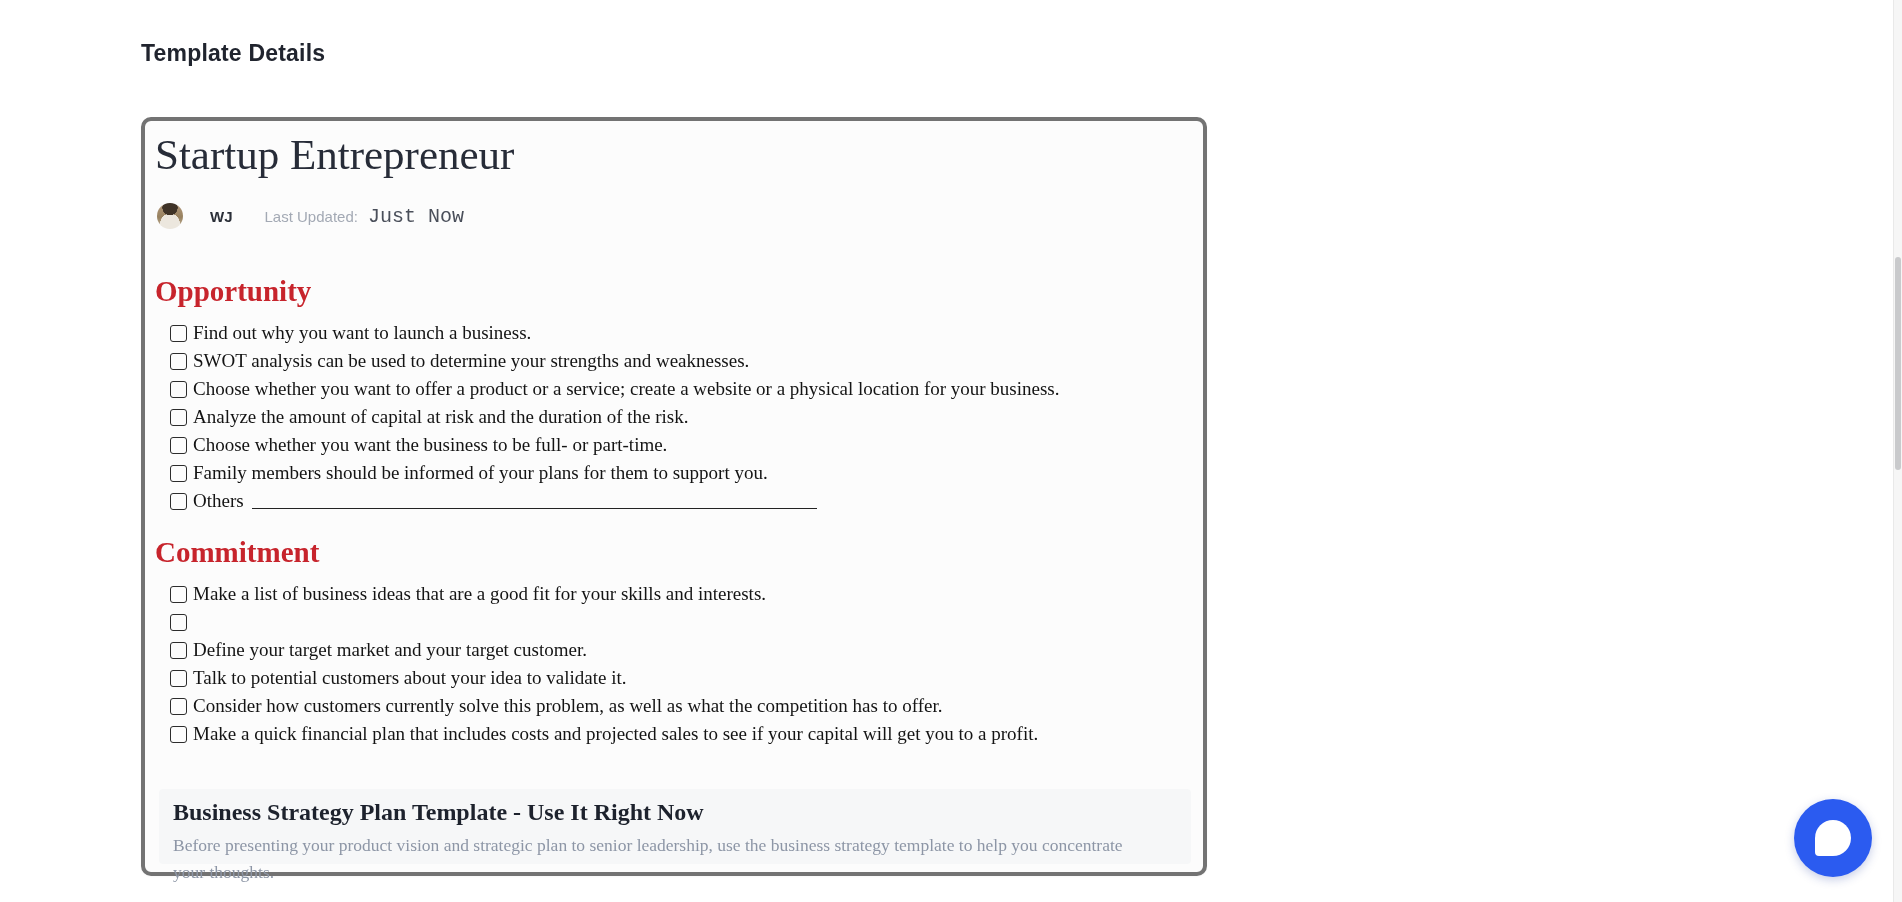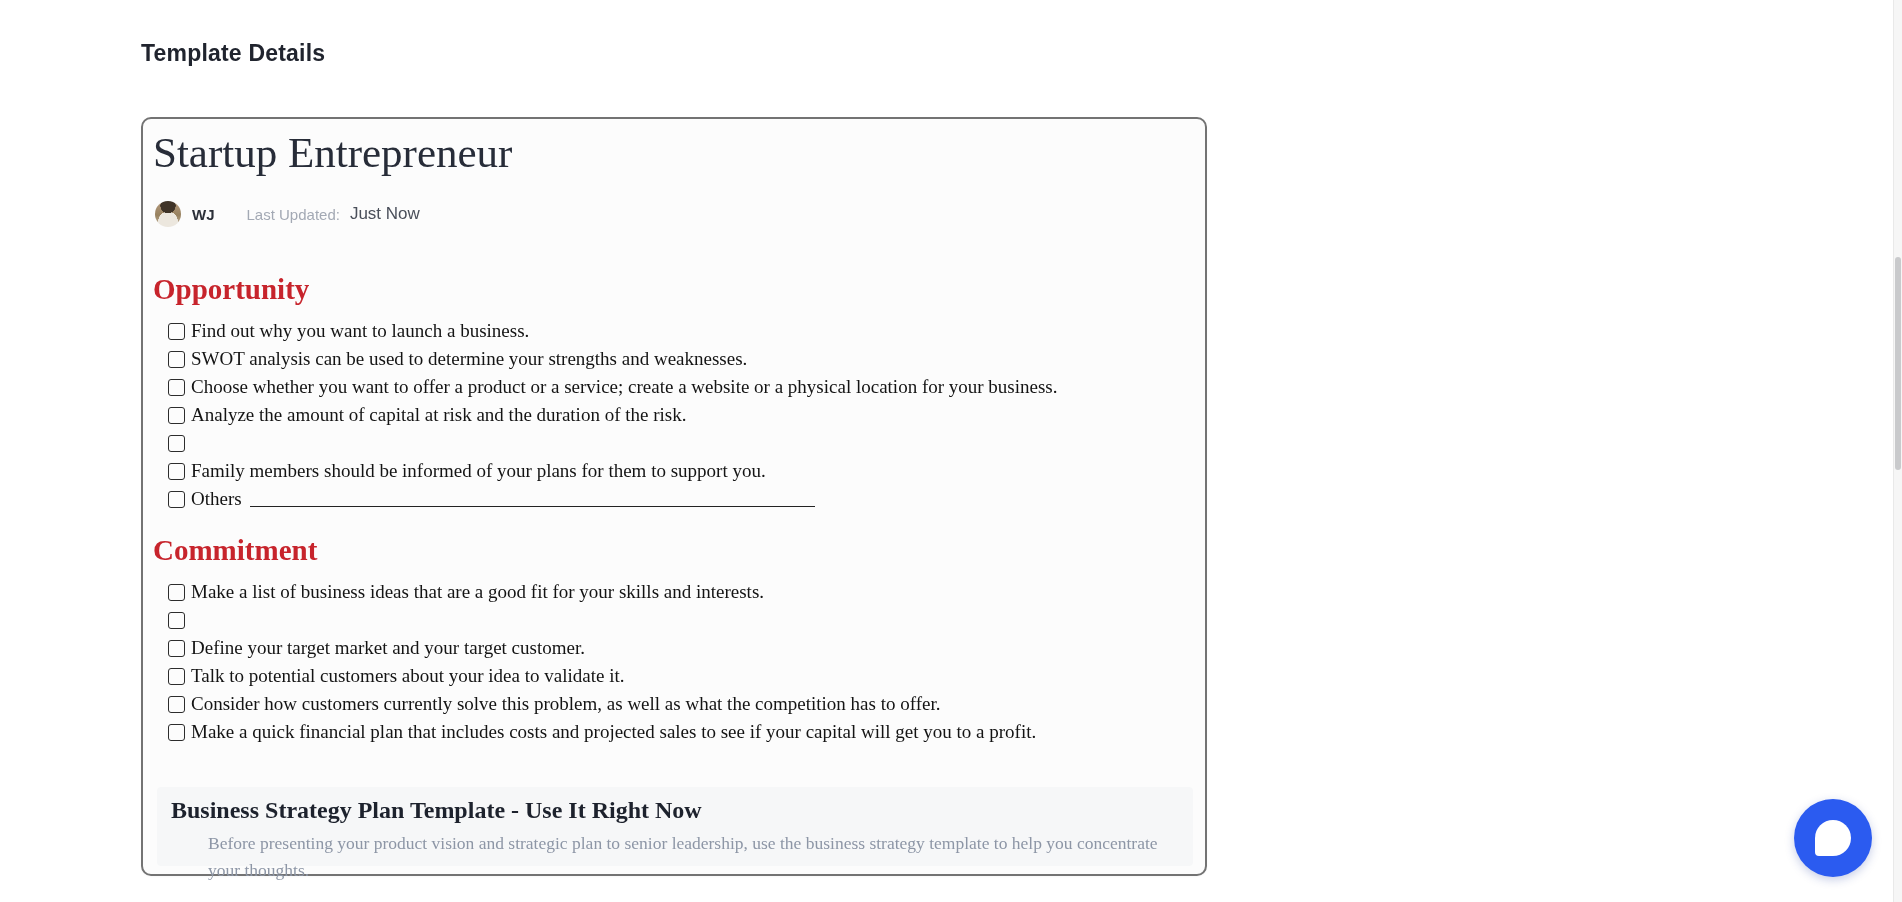--- a/index.html
+++ b/index.html
@@ -12,42 +12,42 @@
   }
 
   .page-title {
     position:absolute; left:141px; top:40px;
     font-size:23px; font-weight:700; letter-spacing:.2px; color:#20242e;
   }
 
   .card {
     position:absolute; left:141px; top:117px; width:1066px; height:759px;
     background:#fcfcfc;
-    border:2px solid #737373;
+    border:4px solid #737373;
     border-radius:10px;
     box-shadow:0 1px 2px rgba(0,0,0,.03);
   }
 
   .card-title {
     position:absolute; left:10px; top:6px;
     font-family:"Liberation Serif", serif;
     font-size:43px; line-height:56px; font-weight:400; color:#272c38;
   }
 
   .meta { position:absolute; left:12px; top:82px; height:26px; display:flex; align-items:center; }
   .avatar {
     width:26px; height:26px; border-radius:50%; flex:0 0 auto;
     background:
       radial-gradient(circle at 50% 18%, #3f3327 0 30%, transparent 31%),
       radial-gradient(circle at 50% 78%, #ece7de 0 40%, transparent 41%),
       linear-gradient(180deg,#b59a7d 0%, #97815f 55%, #c9bba4 100%);
   }
-  .meta-author { margin-left:11px; font-size:15px; font-weight:700; color:#2b2f38; }
+  .meta-author { margin-left:27px; font-size:15px; font-weight:700; color:#2b2f38; }
   .meta-label  { margin-left:32px; font-size:15px; color:#a3a9b4; }
-  .meta-value  { margin-left:10px; font-size:17px; color:#4a4f5a; }
+  .meta-value  { margin-left:10px; font-size:20px; color:#4a4f5a;font-family:Liberation Mono, monospace; }
 
   .sec-heading {
     position:absolute; left:10px;
     font-family:"Liberation Serif", serif;
     font-size:29px; line-height:36px; font-weight:700; color:#c7242c;
   }
   .sec-heading.opportunity { top:152px; }
   .sec-heading.commitment  { top:413px; }
 
   .checklist { position:absolute; left:0; right:6px; }
@@ -78,21 +78,21 @@
     background:#f6f7f8; border-radius:4px;
     padding:10px 14px 0 14px;
   }
   .footer-heading {
     font-family:"Liberation Serif", serif;
     font-size:24px; font-weight:700; color:#1d222d;
   }
   .footer-body {
     margin-top:6px; max-width:985px;
     font-family:"Liberation Serif", serif;
-    font-size:17.5px; line-height:27px; color:#8d96a6;margin-left:37px;
+    font-size:17.5px; line-height:27px; color:#8d96a6;
   }
 
   .chat-launcher {
     position:absolute; left:1794px; top:799px;
     width:78px; height:78px; border-radius:50%;
     background:#2b5bf0;
     box-shadow:0 3px 10px rgba(30,60,160,.25);
     cursor:pointer;
   }
   .chat-bubble-icon {
@@ -140,20 +140,21 @@
     <div class="item">
       <span class="cb"></span>
       <span class="item-text">Choose whether you want to offer a product or a service; create a website or a physical location for your business.</span>
     </div>
     <div class="item">
       <span class="cb"></span>
       <span class="item-text">Analyze the amount of capital at risk and the duration of the risk.</span>
     </div>
     <div class="item">
       <span class="cb"></span>
+      <span class="item-text">Choose whether you want the business to be full- or part-time.</span>
     </div>
     <div class="item">
       <span class="cb"></span>
       <span class="item-text">Family members should be informed of your plans for them to support you.</span>
     </div>
     <div class="item">
       <span class="cb"></span>
       <span class="item-text">Others</span>
       <span class="blank-line"></span>
     </div>

